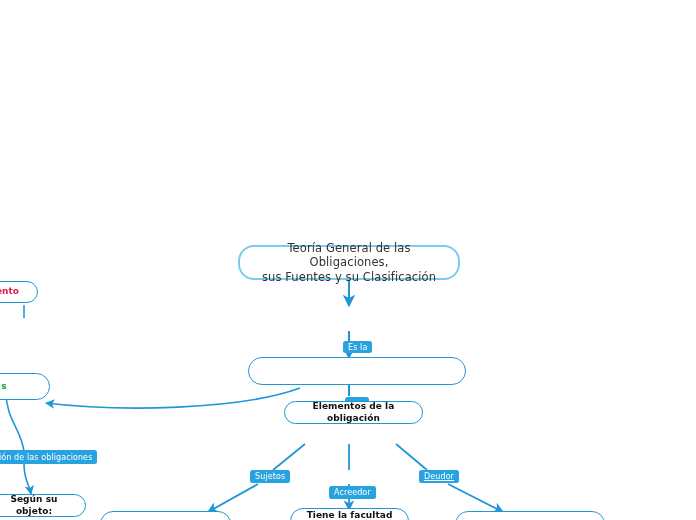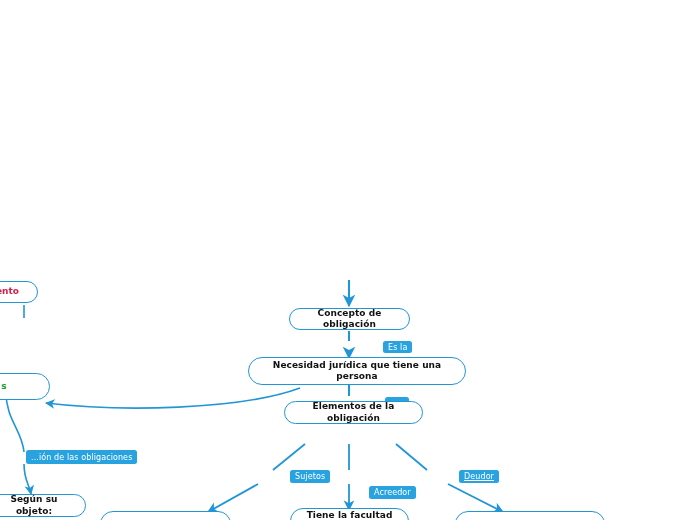--- a/index.html
+++ b/index.html
@@ -22,21 +22,21 @@
 
   .t-root{font-size:11.5px;font-weight:400;color:#333;letter-spacing:.1px;}
   .t-bold{font-size:9px;font-weight:700;color:#111;letter-spacing:.05px;}
   .t-red{font-size:9px;font-weight:700;color:#d81b47;}
   .t-green{font-size:9px;font-weight:700;color:#1aa02c;}
 
   .lbl{
     position:absolute;box-sizing:border-box;background:#29a3e0;
     color:#ffffff;font-size:8px;font-weight:400;border-radius:2.5px;
     display:flex;align-items:center;justify-content:center;
-    padding:4px 5px;white-space:nowrap;letter-spacing:.1px;margin-left:40px;
+    padding:4px 5px;white-space:nowrap;letter-spacing:.1px;
   }
 </style>
 </head>
 <body>
 
 <div id="canvas">
 
   <svg class="edges" viewBox="0 0 696 520">
     <defs>
       <marker id="ah" markerWidth="7" markerHeight="7" refX="5.4" refY="3" orient="auto">
@@ -63,30 +63,33 @@
     <path d="M305,444 L273,470" stroke="#2196d6" stroke-width="1.8" fill="none"></path>
     <path d="M258,484 L208,512" stroke="#2196d6" stroke-width="1.8" fill="none" marker-end="url(#ah)"></path>
 
     <path d="M349,444 L349,470" stroke="#2196d6" stroke-width="1.8" fill="none"></path>
     <path d="M349,484 L349,510" stroke="#2196d6" stroke-width="1.8" fill="none" marker-end="url(#ah)"></path>
 
     <path d="M396,444 L427,470" stroke="#2196d6" stroke-width="1.8" fill="none"></path>
     <path d="M448,484 L503,512" stroke="#2196d6" stroke-width="1.8" fill="none" marker-end="url(#ah)"></path>
   </svg>
 
+  <div class="node root" style="left:238px;top:245px;width:222px;height:35px;">
+    <span class="txt t-root">
+      <span>Teoría General de las Obligaciones,</span><br>
+      <span>sus Fuentes y su Clasificación</span>
+    </span>
+  </div>
 
-  <div class="node" style="left:289px;top:308px;width:121px;height:22px;">
-    <span class="txt t-bold">Concepto de obligación</span>
-  </div>
 
   <div class="lbl" style="left:343px;top:341px;height:12px;">Es la</div>
 
   <div class="node" style="left:248px;top:357px;width:218px;height:28px;">
     <span class="txt t-bold">
-      <span>Necesidad jurídica que tiene una persona</span><br>
+      <br>
     </span>
   </div>
 
   <div class="lbl" style="left:345px;top:397px;height:24px;">Los</div>
 
   <div class="node" style="left:284px;top:401px;width:139px;height:23px;">
     <span class="txt t-bold">Elementos de la obligación</span>
   </div>
 
   <div class="lbl" style="left:250px;top:470px;height:13px;text-align:right;">Sujetos</div>

